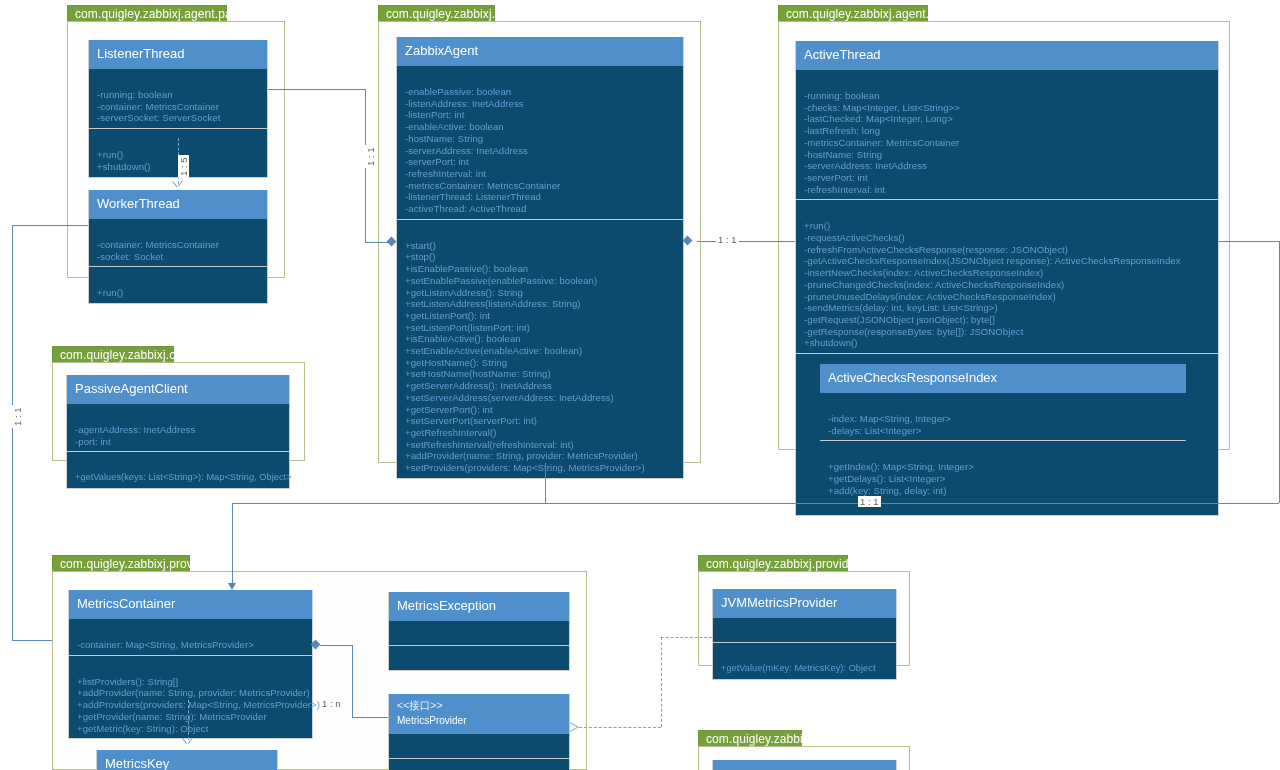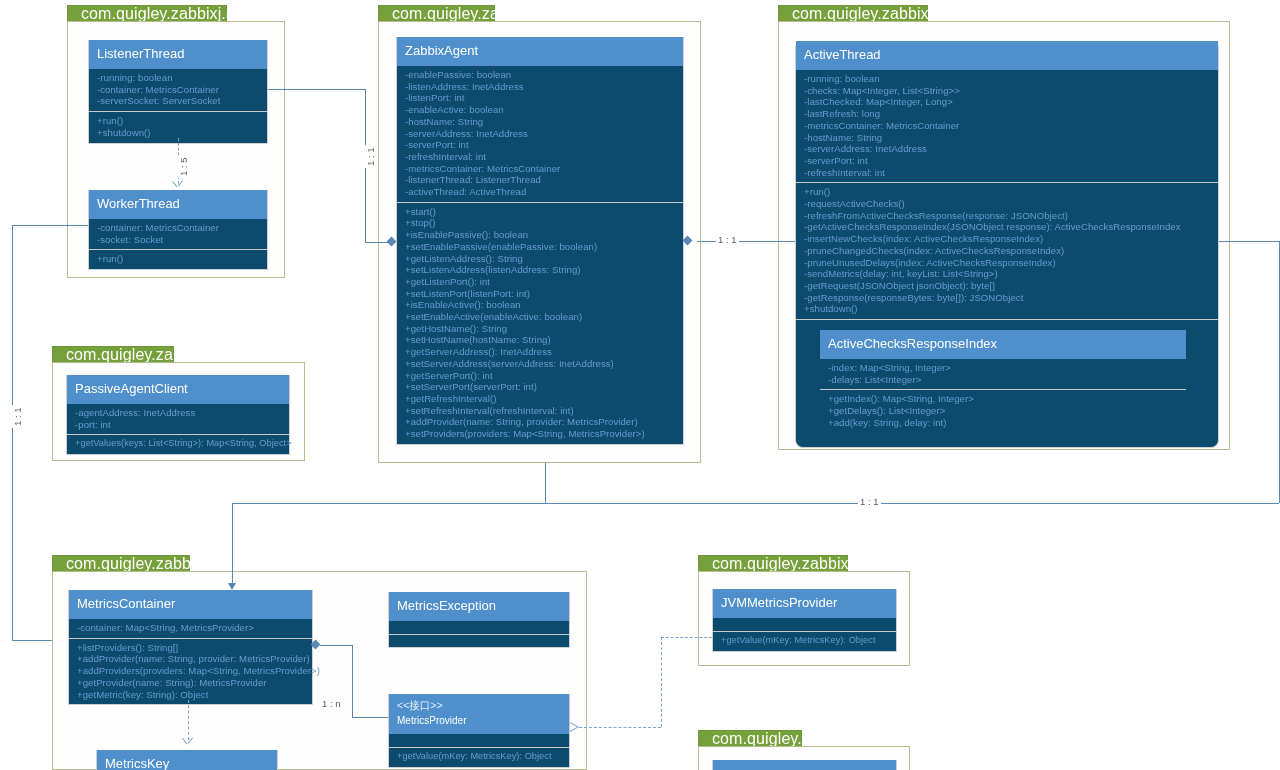--- a/index.html
+++ b/index.html
@@ -19,24 +19,24 @@
   .pkg {
     position: absolute;
     border: 1px solid #b6bd8f;
     background: #fefefe;
     box-sizing: border-box;
   }
   .pkg-tab {
     position: absolute;
     background: #76a03a;
     color: #ffffff;
-    font-size: 16px;
+    font-size: 12px;
     line-height: 16px;
     height: 20px;
-    padding: 0 13px;
+    padding: 0 7px;
     white-space: nowrap;
     box-sizing: border-box;
     border: 1px solid #6f963a;
     letter-spacing: .1px;
   }
   
   .cls {
     position: absolute;
     box-sizing: border-box;
     background: #0c4a6e;
@@ -61,21 +61,21 @@
     line-height: 14px;
     display: block;
     color: #e8f1fa;
   }
   .stereo-name {
     font-size: 10px;
     line-height: 17px;
     display: block;
   }
   .cls-sec {
-    padding: 3px 6px 4px 8px;
+    padding: 20px 6px 4px 8px;
     box-sizing: border-box;
   }
   .cls-sec + .cls-sec {
     border-top: 1px solid #c9c9c9;
   }
   .cls-sec.empty { min-height: 13px; }
   .row {
     font-size: 9.6px;
     line-height: 11.7px;
     color: #6b9bd0;
@@ -242,21 +242,21 @@
 
   <div class="ln h" style="left:268px; top:89px; width:97px;"></div>
   <div class="ln v" style="left:365px; top:89px; height:153px;"></div>
   <div class="ln h" style="left:365px; top:242px; width:27px;"></div>
   <div class="diamond" style="left:388px; top:238px;"></div>
   <div class="lbl vert" style="left:365px; top:168px;">1 : 1</div>
 
   <div class="pkg-tab" style="left:778px; top:5px; width:150px;">com.quigley.zabbixj.agent.active</div>
   <div class="pkg" style="left:778px; top:21px; width:452px; height:429px;"></div>
 
-  <div class="cls" style="left:795px; top:41px; width:424px;border-radius:8px;">
+  <div class="cls" style="left:795px; top:41px; width:424px;">
     <div class="cls-title">ActiveThread</div>
     <div class="cls-sec">
       <div class="row">-running: boolean</div>
       <div class="row">-checks: Map&lt;Integer, List&lt;String&gt;&gt;</div>
       <div class="row">-lastChecked: Map&lt;Integer, Long&gt;</div>
       <div class="row">-lastRefresh: long</div>
       <div class="row">-metricsContainer: MetricsContainer</div>
       <div class="row">-hostName: String</div>
       <div class="row">-serverAddress: InetAddress</div>
       <div class="row">-serverPort: int</div>

